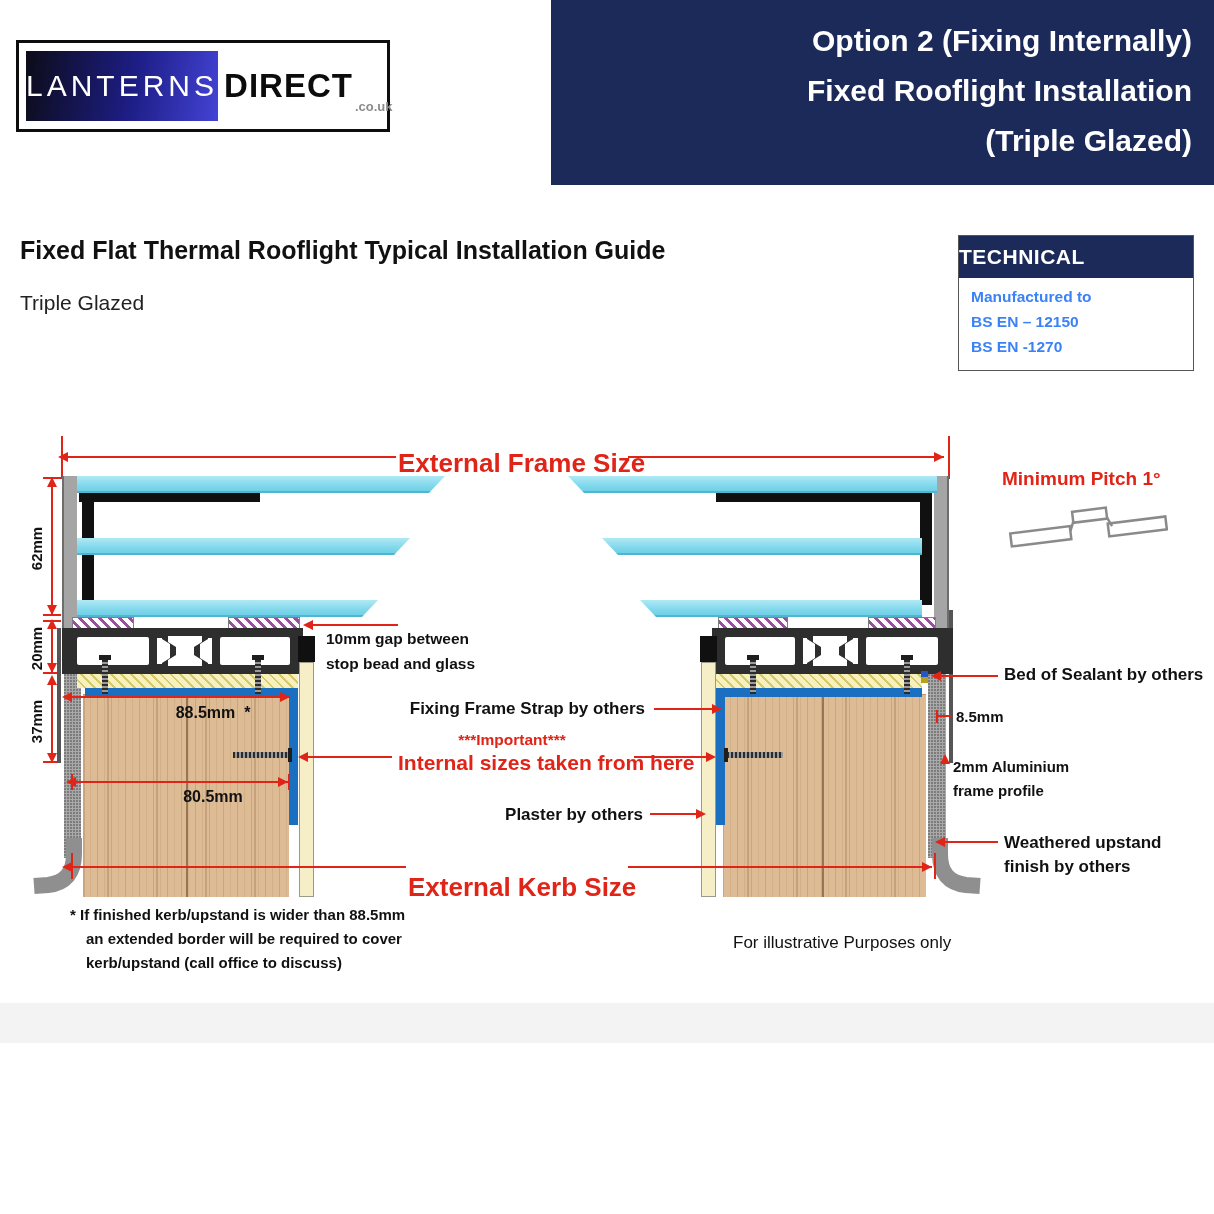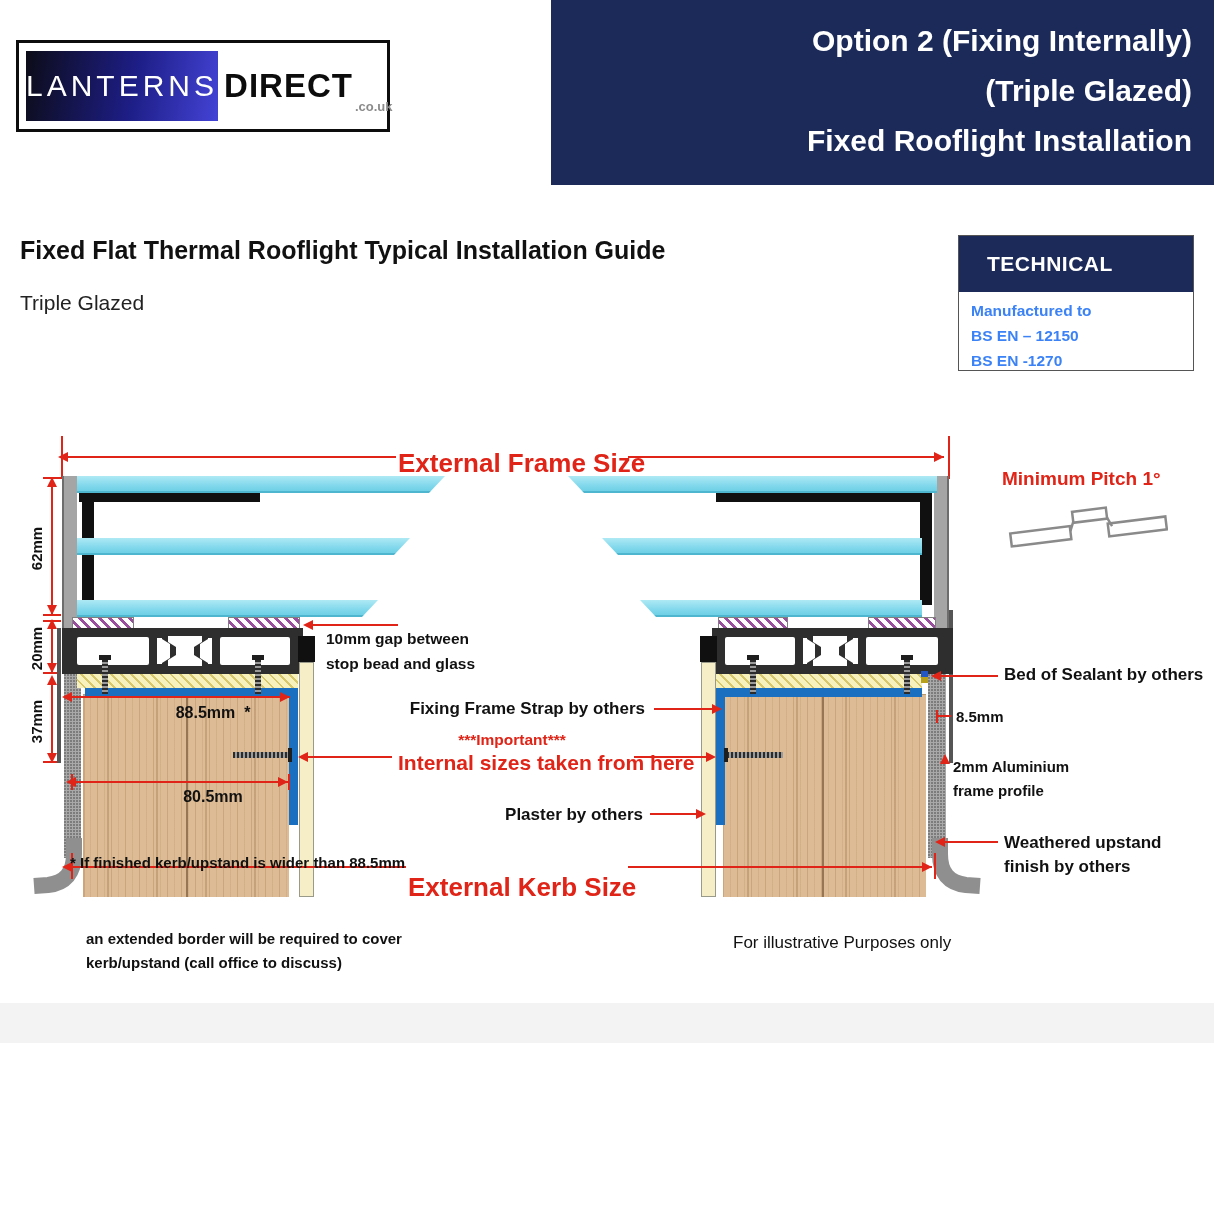--- a/index.html
+++ b/index.html
@@ -22,22 +22,22 @@
   .navy-block{position:absolute;left:551px;top:0;width:663px;height:185px;background:var(--navy);
     color:#fff;text-align:right;padding:16px 22px 0 0;font-size:30px;font-weight:600;line-height:50px;}
   .logo-box{position:absolute;left:16px;top:40px;width:374px;height:92px;border:3px solid #0d0d0d;
     background:#fff;display:flex;align-items:center;padding-left:7px;}
   .logo-blue{width:194px;height:70px;background:linear-gradient(100deg,#0c0c18 0%,#1d1d85 55%,#4343d6 100%);
     display:flex;align-items:center;justify-content:center;color:#fff;font-size:30px;font-weight:500;letter-spacing:4px;}
   .logo-direct{font-size:33px;font-weight:800;color:#0c0c0c;margin-left:6px;letter-spacing:1px;}
   .logo-tld{font-size:13px;font-weight:700;color:#8b8b8b;align-self:flex-end;margin:0 0 15px 2px;}
   
   .tech-box{position:absolute;left:958px;top:235px;width:236px;height:136px;border:1px solid #555;background:#fff;}
-  .tech-head{height:56px;background:var(--navy);color:#fff;font-size:21px;font-weight:bold;
-    display:flex;align-items:center;padding-left:28px;letter-spacing:.5px;}
+  .tech-head{height:42px;background:var(--navy);color:#fff;font-size:21px;font-weight:bold;
+    display:flex;align-items:center;padding-left:0;letter-spacing:.5px;}
   .tech-body{padding:6px 12px;font-size:15.5px;font-weight:600;color:#3b82f6;line-height:25px;}
   
   .hline{position:absolute;height:2px;background:var(--red);}
   .vline{position:absolute;width:2px;background:var(--red);}
   .vtick{position:absolute;width:2px;background:var(--red);}
   .htick{position:absolute;height:2px;background:var(--red);}
   .ah{position:absolute;width:0;height:0;}
   .ah-l{border-top:5px solid transparent;border-bottom:5px solid transparent;border-right:10px solid var(--red);}
   .ah-r{border-top:5px solid transparent;border-bottom:5px solid transparent;border-left:10px solid var(--red);}
   .ah-u{border-left:5px solid transparent;border-right:5px solid transparent;border-bottom:10px solid var(--red);}
@@ -75,22 +75,22 @@
   .ann{font-size:17px;font-weight:bold;}
   .footer-band{position:absolute;left:0;top:1003px;width:1214px;height:40px;background:#f3f3f3;}
 </style>
 </head>
 <body>
 
 <div id="canvas">
 
   <div class="navy-block">
     <div>Option 2 (Fixing Internally)</div>
+    <div>Fixed Rooflight Installation</div>
     <div>(Triple Glazed)</div>
-    <div>Fixed Rooflight Installation</div>
   </div>
 
   <div class="logo-box">
     <div class="logo-blue">
       <span>LANTERNS</span>
     </div>
     <span class="logo-direct">DIRECT</span>
     <span class="logo-tld">.co.uk</span>
   </div>
 
@@ -283,21 +283,21 @@
   </svg>
 
   <div class="big-red" style="left:408px;top:852px;width:215px;">External Kerb Size</div>
   <div class="hline" style="left:68px;top:866px;width:338px;"></div>
   <div class="hline" style="left:628px;top:866px;width:304px;"></div>
   <div class="ah ah-l" style="left:62px;top:862px;"></div>
   <div class="ah ah-r" style="left:922px;top:862px;"></div>
   <div class="vtick" style="left:71px;top:853px;height:26px;"></div>
   <div class="vtick" style="left:934px;top:853px;height:26px;"></div>
 
-  <div class="lbl" style="left:70px;top:854px;font-size:15px;font-weight:600;">* If finished kerb/upstand is wider than 88.5mm</div>
+  <div class="lbl" style="left:70px;top:906px;font-size:15px;font-weight:600;">* If finished kerb/upstand is wider than 88.5mm</div>
   <div class="lbl" style="left:86px;top:930px;font-size:15px;font-weight:600;">an extended border will be required to cover</div>
   <div class="lbl" style="left:86px;top:954px;font-size:15px;font-weight:600;">kerb/upstand (call office to discuss)</div>
 
   <div class="lbl" style="left:733px;top:933px;font-size:17px;">For illustrative Purposes only</div>
 
   <div class="footer-band"></div>
 
 </div>
 
 </body></html>

